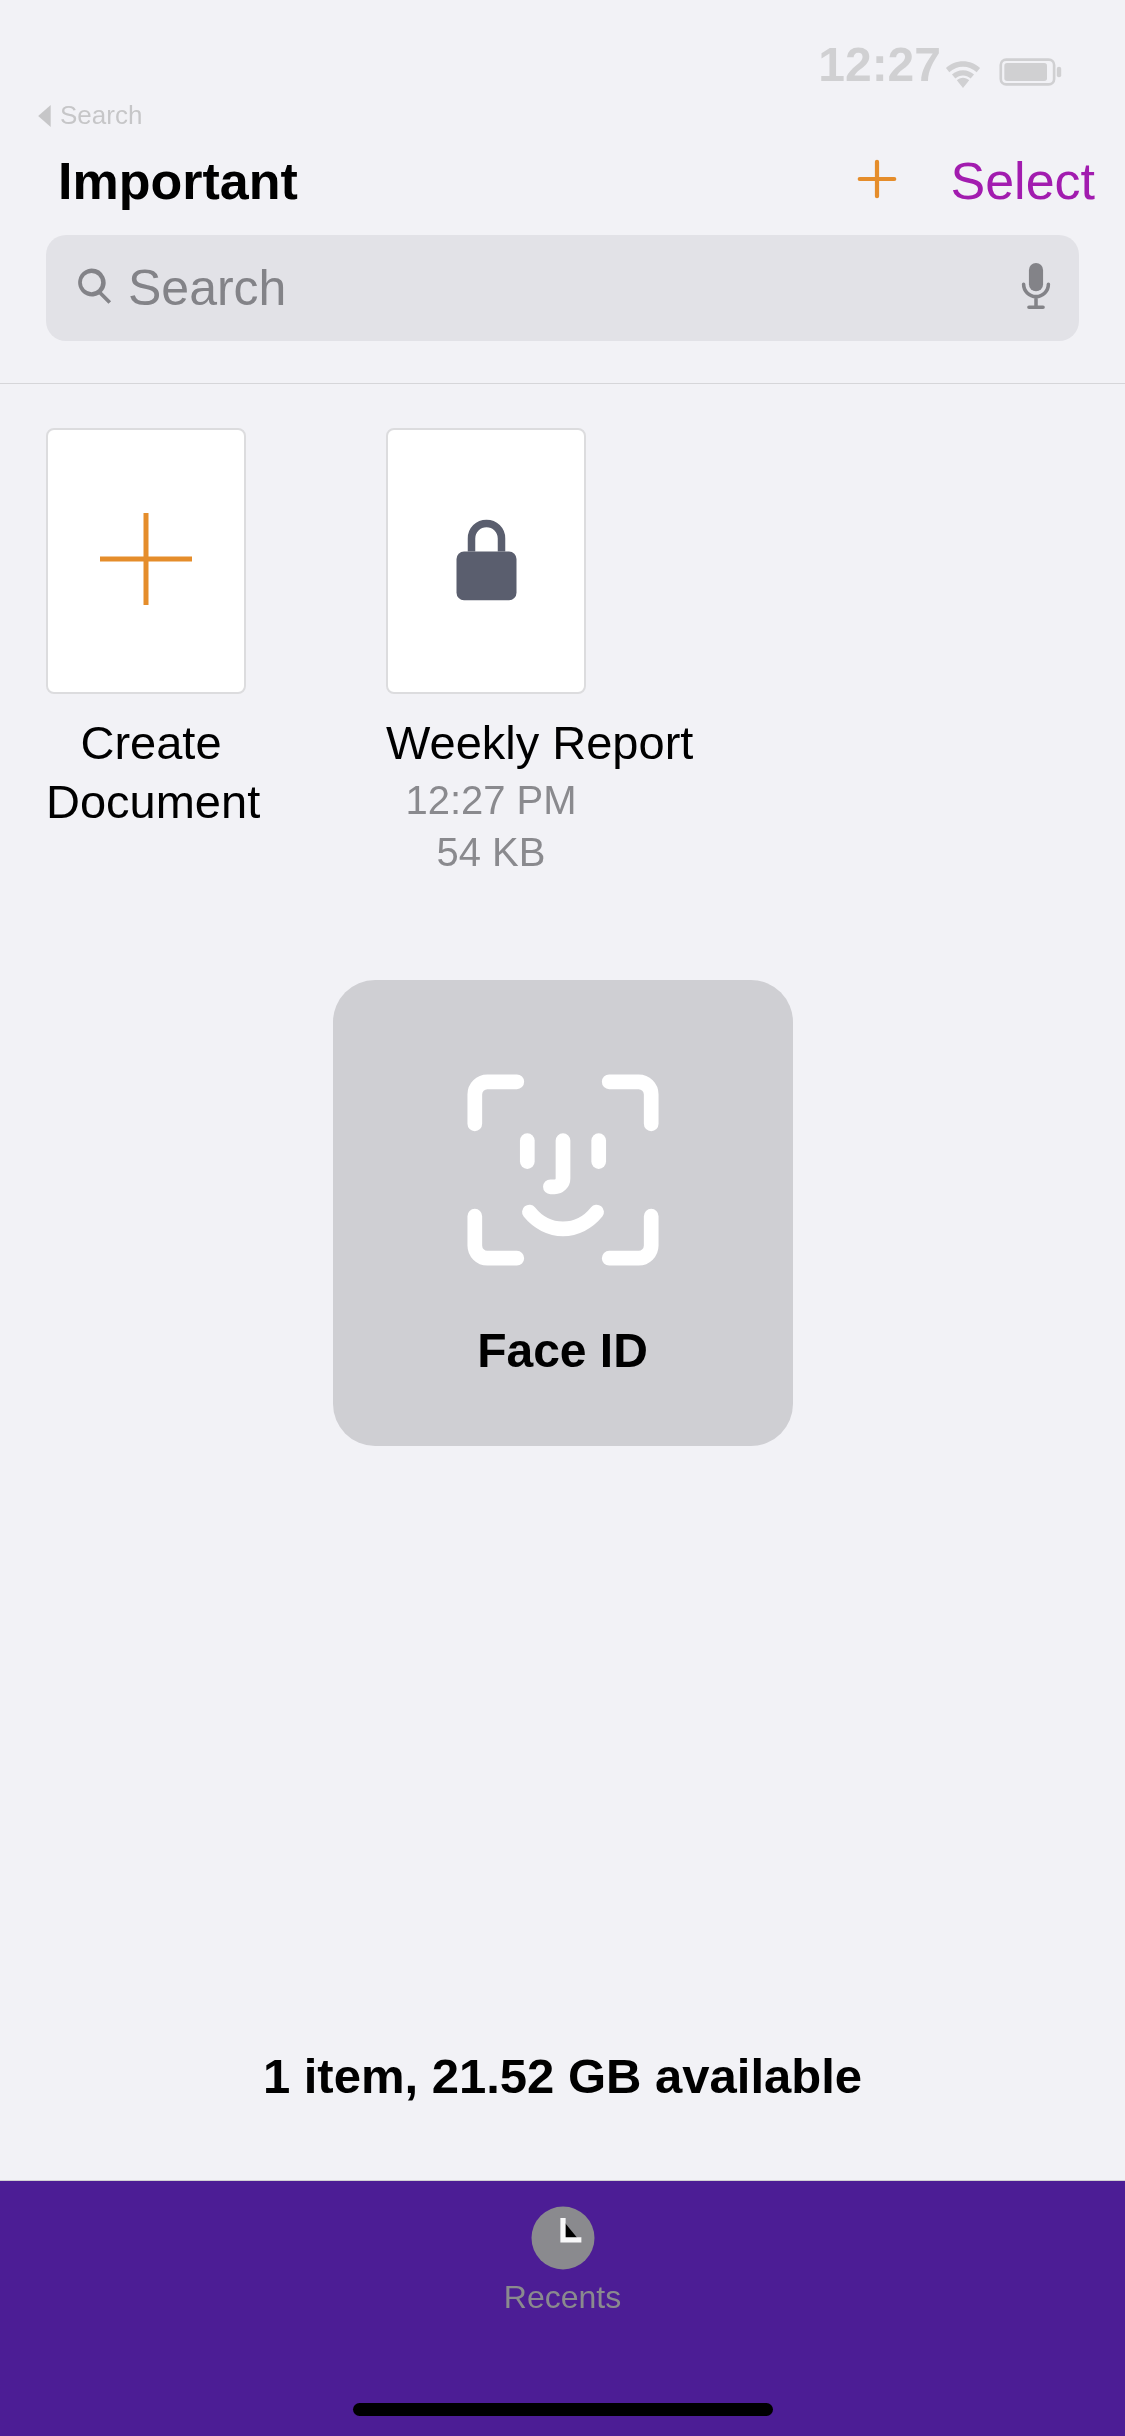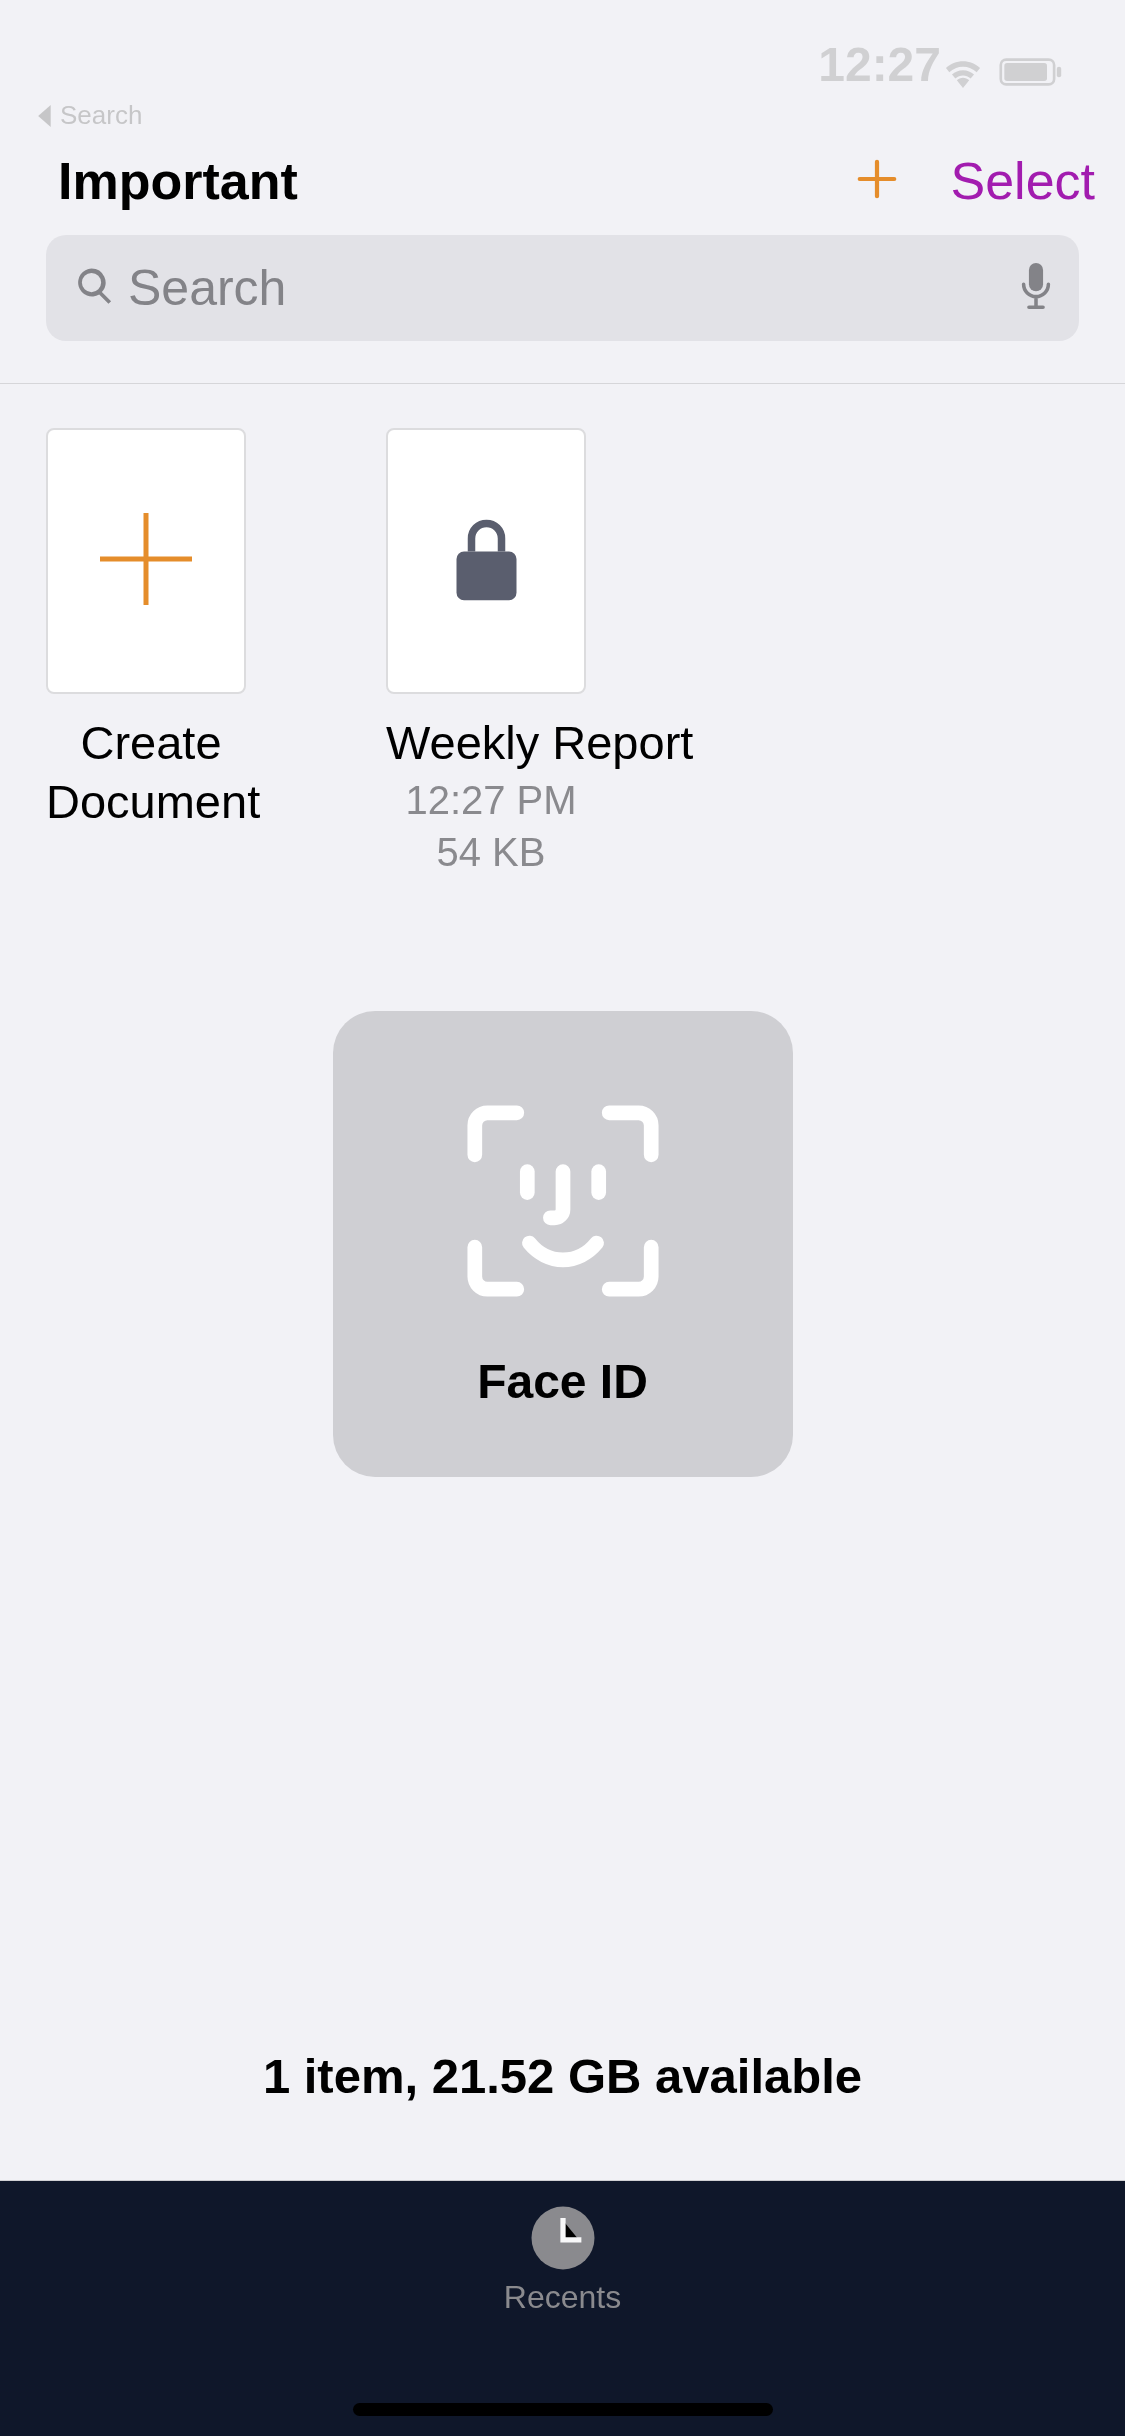--- a/index.html
+++ b/index.html
@@ -166,21 +166,20 @@
       width: 460px;
       height: 466px;
       background: #cfcfd3;
       border-radius: 42px;
       display: flex;
       flex-direction: column;
       align-items: center;
       justify-content: center;
       gap: 44px;
       padding-top: 16px;
-      margin-top: 31px;
     }
     .faceid-icon svg { width: 210px; height: 210px; }
     .faceid-label {
       font-size: 48px;
       font-weight: 600;
       color: #000;
     }
 
     
     .footer-status {
@@ -194,21 +193,21 @@
       color: #000;
     }
 
     
     .tab-bar {
       position: absolute;
       bottom: 0;
       left: 0;
       right: 0;
       height: 256px;
-      background: #0f172a;
+      background: #4c1d95;
       border-top: 1px solid #d0d0d3;
       display: flex;
     }
     .tab-item {
       flex: 1;
       display: flex;
       flex-direction: column;
       align-items: center;
       padding-top: 22px;
       gap: 6px;

